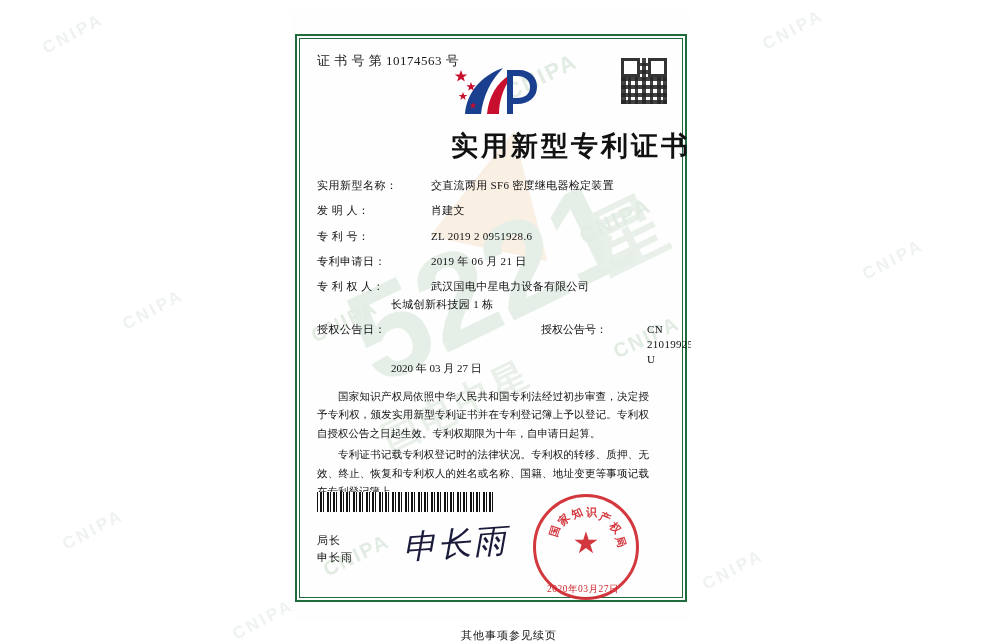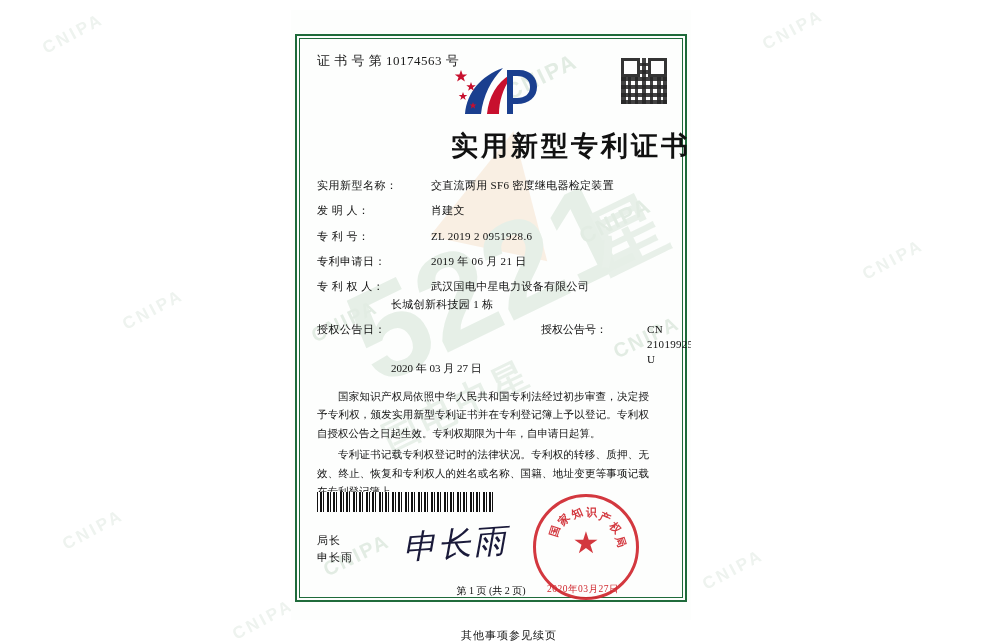--- a/index.html
+++ b/index.html
@@ -396,17 +396,16 @@
         <span style="transform: rotate(-24deg) translate(0,-42px) rotate(0deg);">知</span>
         <span style="transform: rotate(0deg) translate(0,-42px) rotate(0deg);">识</span>
         <span style="transform: rotate(24deg) translate(0,-42px) rotate(0deg);">产</span>
         <span style="transform: rotate(48deg) translate(0,-42px) rotate(0deg);">权</span>
         <span style="transform: rotate(72deg) translate(0,-42px) rotate(0deg);">局</span>
       </div>
       <div class="star">★</div>
     </div>
     <div class="seal-date">2020年03月27日</div>
 
-    <div class="page-no">第 1 页 (共 2 页)</div>
   </div>
 
   <div class="footer-note">其他事项参见续页</div>
 </div>
 
 </body></html>

